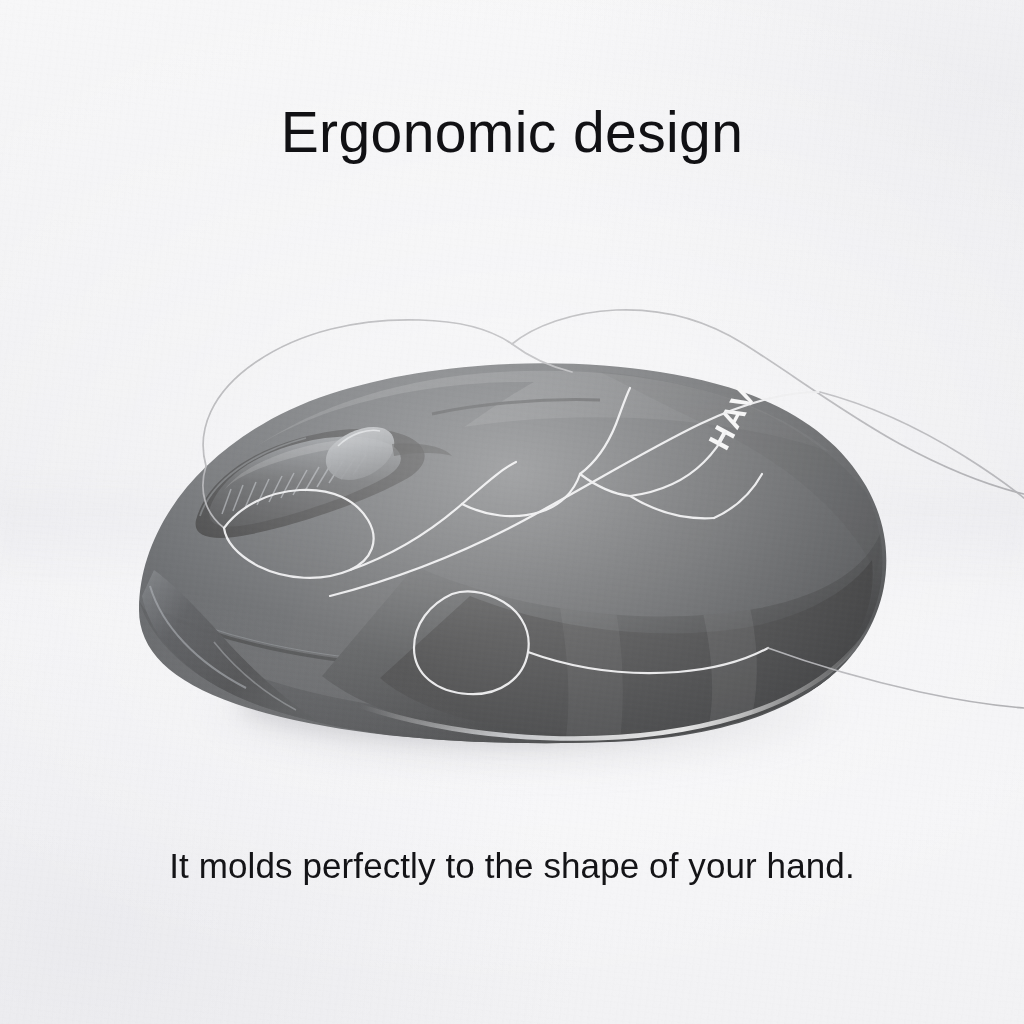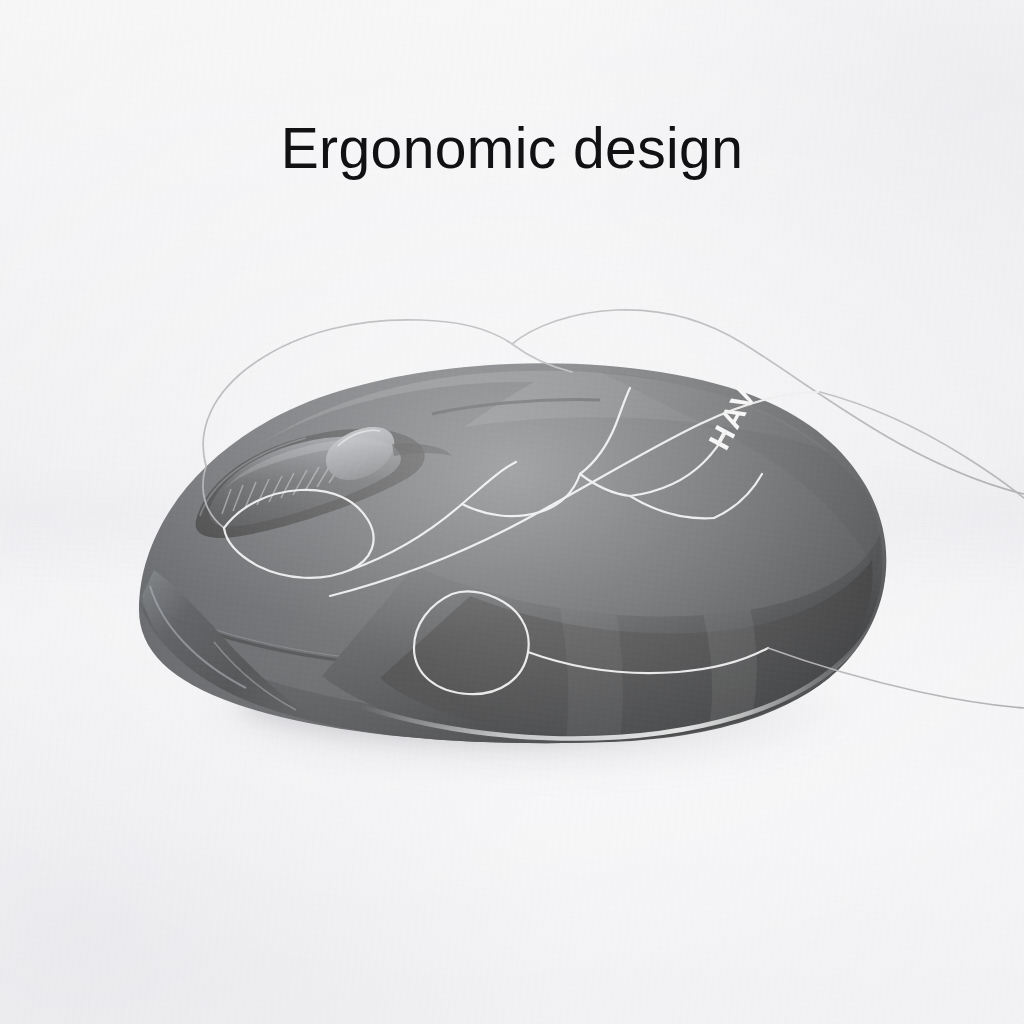--- a/index.html
+++ b/index.html
@@ -55,21 +55,21 @@
     opacity: 0.5;
     pointer-events: none;
     background-image:
       repeating-linear-gradient(7deg,  rgba(0,0,0,0.012) 0px, rgba(0,0,0,0) 2px, rgba(255,255,255,0.014) 4px, rgba(0,0,0,0) 6px),
       repeating-linear-gradient(97deg, rgba(0,0,0,0.010) 0px, rgba(0,0,0,0) 3px, rgba(255,255,255,0.012) 5px, rgba(0,0,0,0) 7px);
   }
 
   
   .headline {
     position: absolute;
-    left: 0; top: 120px;
+    left: 0; top: 104px;
     width: 1024px;
     text-align: center;
     font-size: 57px;
     line-height: 1;
     font-weight: 400;
     letter-spacing: 0.4px;
     color: #111114;
   }
   .caption {
     position: absolute;
@@ -405,14 +405,15 @@
         </g>
       </g>
     </svg>
   </div>
 
   <div class="vignette"></div>
   <div class="grain"></div>
 
   <div class="headline">Ergonomic design</div>
 
+  <div class="caption">It molds perfectly to the shape of your hand.</div>
 
 </div>
 
 </body></html>

